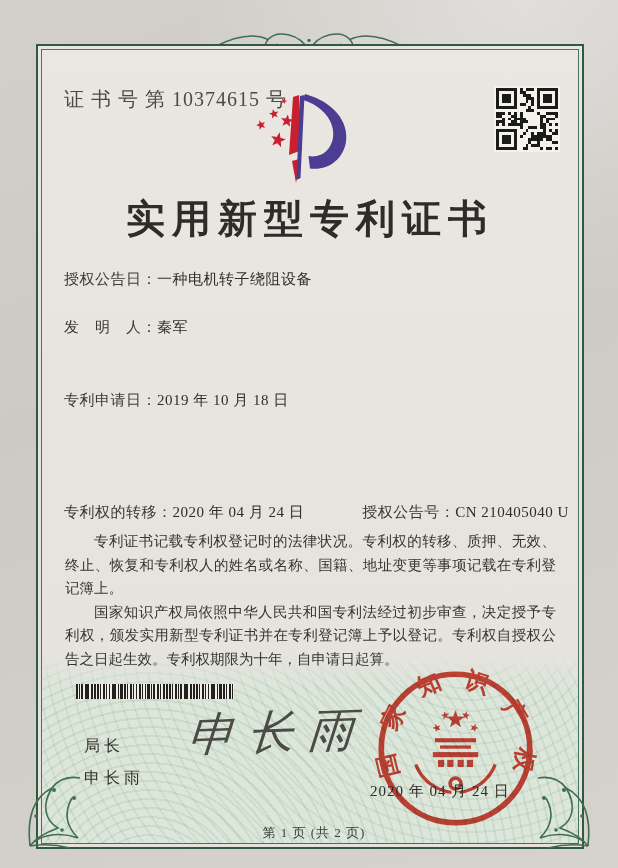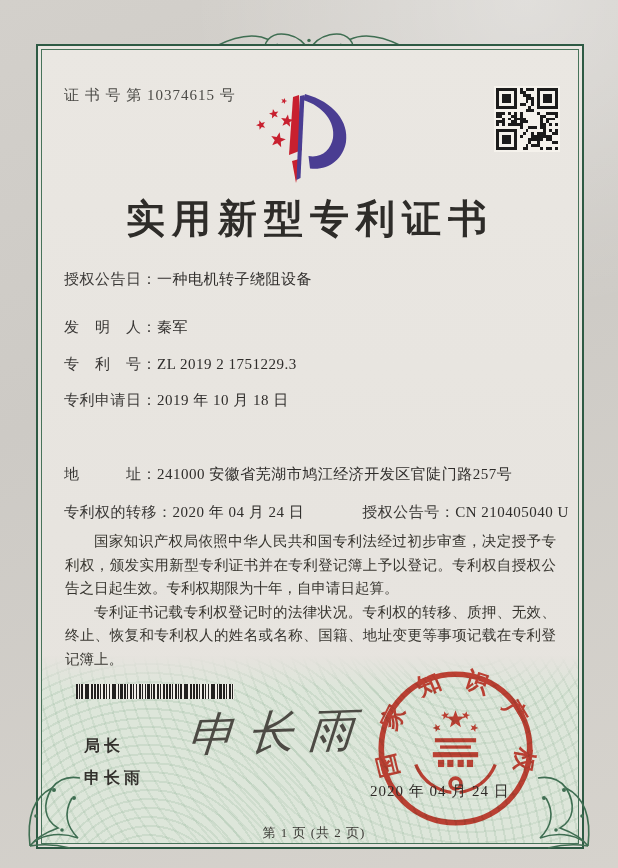--- a/index.html
+++ b/index.html
@@ -20,42 +20,42 @@
   
   .guilloche{
     position:absolute;left:4px;right:4px;top:610px;bottom:4px;
     background-color:#dde6da;
     background-image:
       repeating-radial-gradient(circle at 20% 130%, rgba(115,160,125,.16) 0 2px, rgba(115,160,125,0) 2px 9px),
       repeating-radial-gradient(circle at 80% -30%, rgba(115,160,125,.13) 0 2px, rgba(115,160,125,0) 2px 11px);
   }
   .guilloche-fade{position:absolute;left:0;right:0;top:0;height:34px;
     background:linear-gradient(180deg,#e6e3de, rgba(230,227,222,0));}
-  .cert-no{position:absolute;left:26px;top:40px;font-size:15px;color:#4b4a46;letter-spacing:1px;}
+  .cert-no{position:absolute;left:26px;top:40px;font-size:20px;color:#4b4a46;letter-spacing:1px;}
   .qr{position:absolute;left:456px;top:40px;width:62px;height:62px;background:#f5f2ec;padding:2px;}
   .qr svg{display:block;width:100%;height:100%;}
   .logo{position:absolute;left:200px;top:44px;width:120px;height:100px;}
   .title{position:absolute;left:0;right:0;top:146px;text-align:center;
     font-size:39px;font-weight:bold;color:#2e2c29;letter-spacing:7px;}
   .field-row{position:absolute;left:26px;right:26px;font-size:15px;color:#333130;
     white-space:nowrap;letter-spacing:.5px;}
   .field-label{color:#3a3836;}
   .field-value{color:#2f2d2b;}
   .grant-no{margin-left:58px;}
   .body-text{position:absolute;left:27px;right:26px;top:484px;
     font-size:14.5px;line-height:23.5px;color:#37352f;text-align:justify;}
   .body-text p{margin:0;text-indent:2em;}
   .barcode{position:absolute;left:38px;top:638px;width:158px;height:15px;
     background-color:#f1eee8;
     background-image:
       repeating-linear-gradient(90deg,#22211f 0 1.5px, rgba(0,0,0,0) 1.5px 3px),
       repeating-linear-gradient(90deg,#22211f 0 1px, rgba(0,0,0,0) 1px 5.5px),
       repeating-linear-gradient(90deg,#22211f 0 2px, rgba(0,0,0,0) 2px 9px);
   }
-  .signer{position:absolute;left:46px;top:684px;font-size:16px;color:#33312d;letter-spacing:4px;line-height:32px;font-weight:bold;}
+  .signer{position:absolute;left:46px;top:684px;font-size:16px;color:#33312d;letter-spacing:4px;line-height:32px;}
   .signature{position:absolute;left:150px;top:656px;font-size:46px;color:#3a3631;
     font-style:italic;letter-spacing:14px;transform:rotate(-2deg) skewX(-6deg);opacity:.88;white-space:nowrap;}
   .seal{position:absolute;left:335px;top:620px;width:165px;height:165px;mix-blend-mode:multiply;opacity:.92;}
   .seal-date{position:absolute;left:332px;top:736px;font-size:15px;color:#2f2b28;letter-spacing:1px;z-index:5;}
   .footer{position:absolute;left:8px;right:0;top:778px;text-align:center;font-size:13px;color:#3d3b37;letter-spacing:1px;}
   
   .flourish-top{position:absolute;left:214px;top:24px;width:190px;height:48px;}
   .flourish-corner{position:absolute;top:768px;width:74px;height:82px;}
   .flourish-corner.left{left:22px;}
   .flourish-corner.right{left:522px;transform:scaleX(-1);}
@@ -243,36 +243,30 @@
     </svg>
 
     <div class="title">实用新型专利证书</div>
 
     <div class="field-row" style="top:224px">
       <span class="field-label">授权公告日：</span><span class="field-value">一种电机转子绕阻设备</span>
     </div>
     <div class="field-row" style="top:272px">
       <span class="field-label">发　明　人：</span><span class="field-value">秦军</span>
     </div>
-    <div class="field-row" style="top:309px">
-      <span class="field-label">专　利　号：</span><span class="field-value">ZL 2019 2 1751229.3</span>
-    </div>
     <div class="field-row" style="top:345px">
       <span class="field-label">专利申请日：</span><span class="field-value">2019 年 10 月 18 日</span>
     </div>
-    <div class="field-row" style="top:419px">
-      <span class="field-label">地　　　址：</span><span class="field-value">241000 安徽省芜湖市鸠江经济开发区官陡门路257号</span>
-    </div>
     <div class="field-row" style="top:457px">
       <span class="field-label">专利权的转移：</span><span class="field-value">2020 年 04 月 24 日</span><span class="field-label grant-no">授权公告号：</span><span class="field-value">CN 210405040 U</span>
     </div>
 
     <div class="body-text">
+      <p>专利证书记载专利权登记时的法律状况。专利权的转移、质押、无效、终止、恢复和专利权人的姓名或名称、国籍、地址变更等事项记载在专利登记簿上。</p>
       <p>国家知识产权局依照中华人民共和国专利法经过初步审查，决定授予专利权，颁发实用新型专利证书并在专利登记簿上予以登记。专利权自授权公告之日起生效。专利权期限为十年，自申请日起算。</p>
-      <p>专利证书记载专利权登记时的法律状况。专利权的转移、质押、无效、终止、恢复和专利权人的姓名或名称、国籍、地址变更等事项记载在专利登记簿上。</p>
     </div>
 
     <div class="barcode"></div>
 
     <div class="signer">
       <div>局长</div>
       <div>申长雨</div>
     </div>
 
     <div class="signature">申长雨</div>

